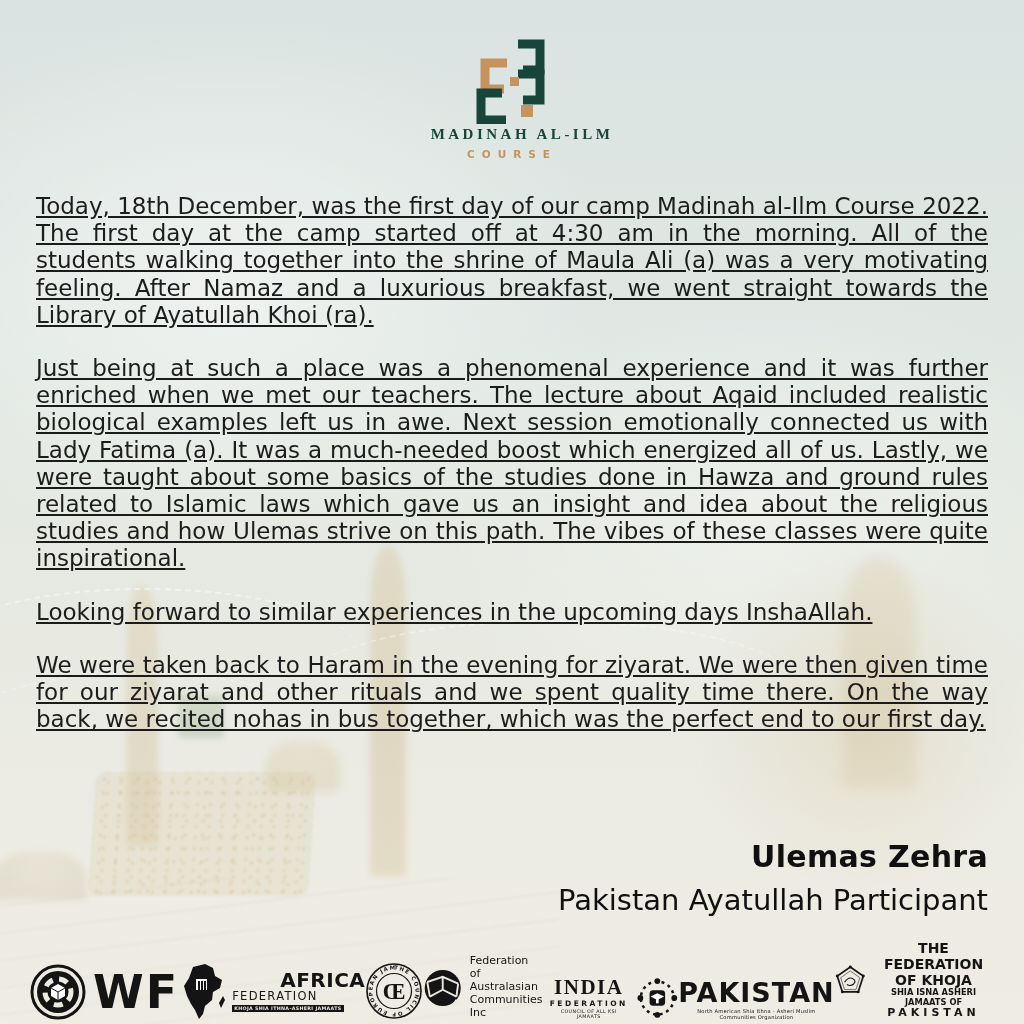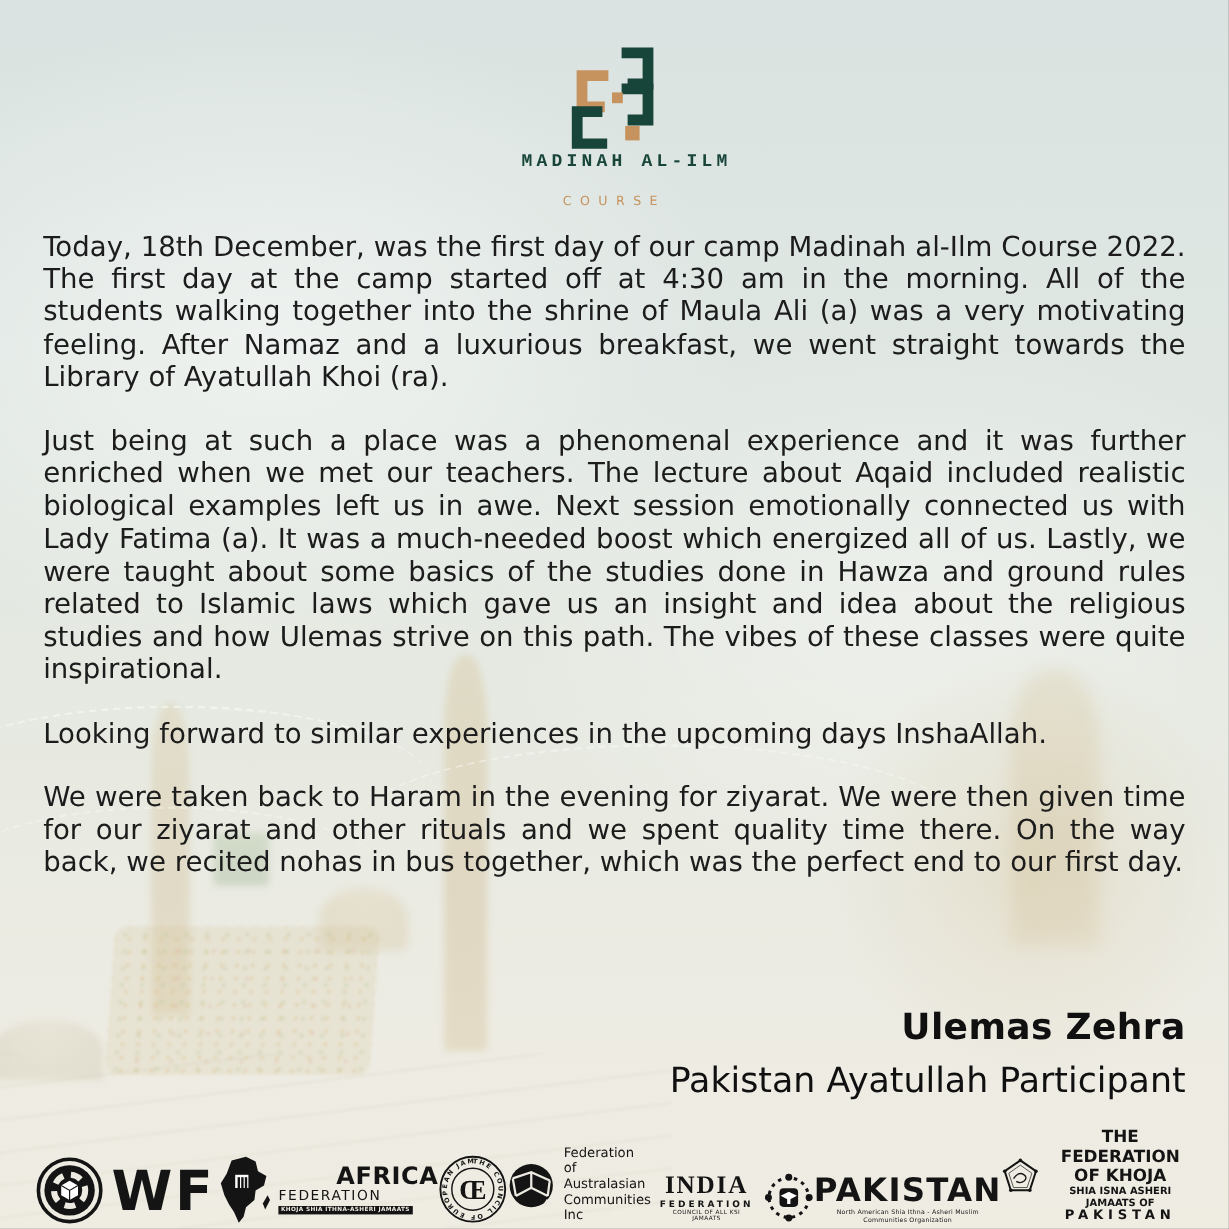--- a/index.html
+++ b/index.html
@@ -44,25 +44,25 @@
   .s2{left:290px;top:620px;width:520px;height:150px;opacity:.8;}
   .s3{left:-40px;top:672px;width:360px;height:110px;opacity:.7;}
   .roof-lines{position:absolute;left:0;top:878px;width:560px;height:146px;opacity:.5;
     background:repeating-linear-gradient(173deg, rgba(176,166,136,.30) 0 2px, transparent 2px 27px);
     filter:blur(1px);}
   .bg-wash{position:absolute;inset:0;
     background:linear-gradient(180deg, rgba(240,243,240,.16) 0%, rgba(240,242,236,.34) 55%, rgba(243,240,232,.42) 100%);}
   
   .brand{position:absolute;top:36px;left:0;right:0;text-align:center;}
   .brand-mark{display:block;margin:0 auto;}
-  .brand-name{margin-top:2px;font-family:Liberation Mono, monospace;font-weight:700;
+  .brand-name{margin-top:2px;font-family:Liberation Serif, serif;font-weight:700;
     font-size:15px;letter-spacing:3.5px;color:#17453a;margin-left:20px;}
-  .brand-sub{margin-top:19px;font-weight:400;font-size:10.5px;letter-spacing:7px;color:#c6935f;}
-  
-  .testimonial{position:absolute;left:36px;right:36px;top:193px;}
+  .brand-sub{margin-top:5px;font-weight:700;font-size:10.5px;letter-spacing:7px;color:#c6935f;}
+  
+  .testimonial{position:absolute;left:36px;right:36px;top:193px;text-decoration:underline;}
   .testimonial p{margin:0 0 26px;font-size:23px;line-height:27.2px;text-align:justify;
     color:#1c1c1c;font-weight:500;}
   
   .attribution{position:absolute;right:36px;top:839px;text-align:right;color:#101010;}
   .author{font-size:30px;font-weight:700;letter-spacing:.3px;}
   .role{font-size:29px;margin-top:9px;font-weight:500;}
   
   .footer{position:absolute;left:30px;right:30px;bottom:4px;height:76px;
     display:flex;align-items:flex-end;justify-content:space-between;color:#141414;}
   .logo{display:flex;align-items:center;gap:7px;}

